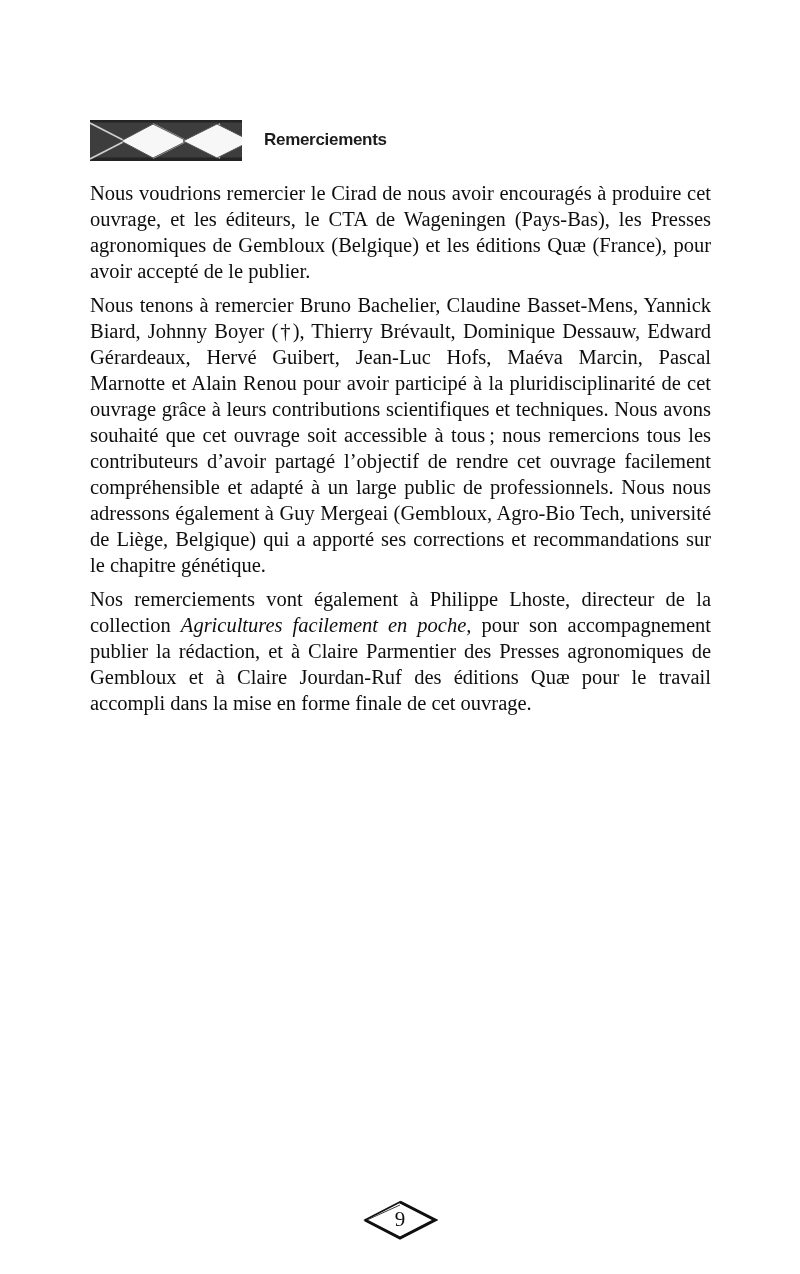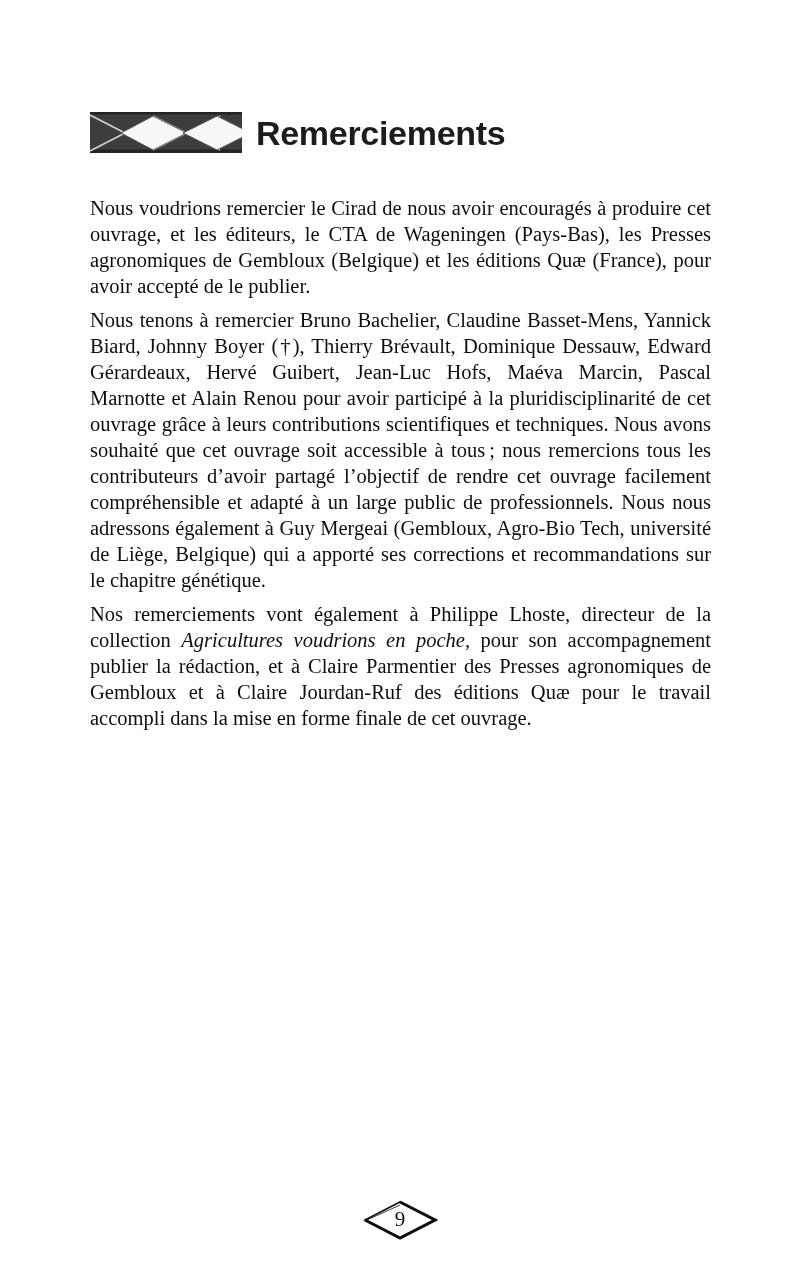--- a/index.html
+++ b/index.html
@@ -22,34 +22,34 @@
     display: flex;
     align-items: center;
     gap: 14px;
   }
   .ribbon { width: 152px; height: 41px; display: block; }
   .ribbon .bg    { fill: var(--ribbon-bg, #3d3d3d); }
   .ribbon .edge  { fill: var(--ribbon-edge, #242424); }
   .ribbon .gem   { fill: var(--ribbon-diamond, #f7f7f7); stroke: #4f4f4f; stroke-width: 1; }
   .ribbon .lace  { stroke: #cfcfcf; stroke-width: 1.6; fill: none; }
   .chapter-title {
-    margin: 0;
+    margin: 8px;
     font-family: "Liberation Sans", "DejaVu Sans", sans-serif;
     font-weight: 700;
-    font-size: 34px;
+    font-size: 17px;
     line-height: 40px;
     letter-spacing: -0.3px;
     color: var(--title, #1c1c1c);
     white-space: nowrap;
   }
 
   
   .body-text {
     position: absolute;
-    left: 90px; top: 195px;
+    left: 90px; top: 180px;
     width: 621px;
   }
   .body-text p.para {
     margin: 0 0 8px 0;
     font-size: 20.5px;
     line-height: 26px;
     text-align: justify;
     color: var(--text, #0e0e0e);
     hyphens: manual;
   }
@@ -92,21 +92,21 @@
       <path class="lace" d="M63 38 L130 4"></path>
       <polygon class="gem" points="31,21 63,4 97,21 63,38"></polygon>
       <polygon class="gem" points="93,21 127,4 161,21 127,38"></polygon>
     </svg>
     <h1 class="chapter-title">Remerciements</h1>
   </header>
 
   <main class="body-text">
       <p class="para"><span>Nous voudrions remercier le Cirad de nous avoir encouragés à produire cet ouvrage, et les éditeurs, le CTA de Wageningen (Pays-Bas), les Presses agronomiques de Gembloux (Belgique) et les éditions Quæ (France), pour avoir accepté de le publier.</span></p>
       <p class="para"><span>Nous tenons à remercier Bruno Bachelier, Claudine Basset-Mens, Yannick Biard, Johnny Boyer (†), Thierry Brévault, Dominique Dessauw, Edward Gérardeaux, Hervé Guibert, Jean-Luc Hofs, Maéva Marcin, Pascal Marnotte et Alain Renou pour avoir participé à la pluridisciplinarité de cet ouvrage grâce à leurs contributions scientifiques et techniques. Nous avons souhaité que cet ouvrage soit accessible à tous ; nous remercions tous les contributeurs d’avoir partagé l’objectif de rendre cet ouvrage facilement compréhensible et adapté à un large public de professionnels. Nous nous adressons également à Guy Mergeai (Gembloux, Agro-Bio Tech, université de Liège, Belgique) qui a apporté ses corrections et recommandations sur le chapitre génétique.</span></p>
-      <p class="para"><span>Nos remerciements vont également à Philippe Lhoste, directeur de la collection </span><em>Agricultures voudrions en poche,</em><span> pour son accompagnement publier la rédaction, et à Claire Parmentier des Presses agronomiques de Gembloux et à Claire Jourdan-Ruf des éditions Quæ pour le travail accompli dans la mise en forme finale de cet ouvrage.</span></p>
+      <p class="para"><span>Nos remerciements vont également à Philippe Lhoste, directeur de la collection </span><em>Agricultures facilement en poche,</em><span> pour son accompagnement publier la rédaction, et à Claire Parmentier des Presses agronomiques de Gembloux et à Claire Jourdan-Ruf des éditions Quæ pour le travail accompli dans la mise en forme finale de cet ouvrage.</span></p>
     </main>
 
   <footer class="page-footer">
     <div class="page-number-diamond">
       <svg width="76" height="44" viewBox="0 0 76 44" aria-hidden="true">
         <polygon class="pn-outline" points="3,21 38,3 73,21 38,39"></polygon>
         <path class="pn-thick" d="M3 21 L38 39 L73 21 L38 3"></path>
         <path class="pn-inner" d="M5 21 L38 6"></path>
       </svg>
       <span class="page-number">9</span>

